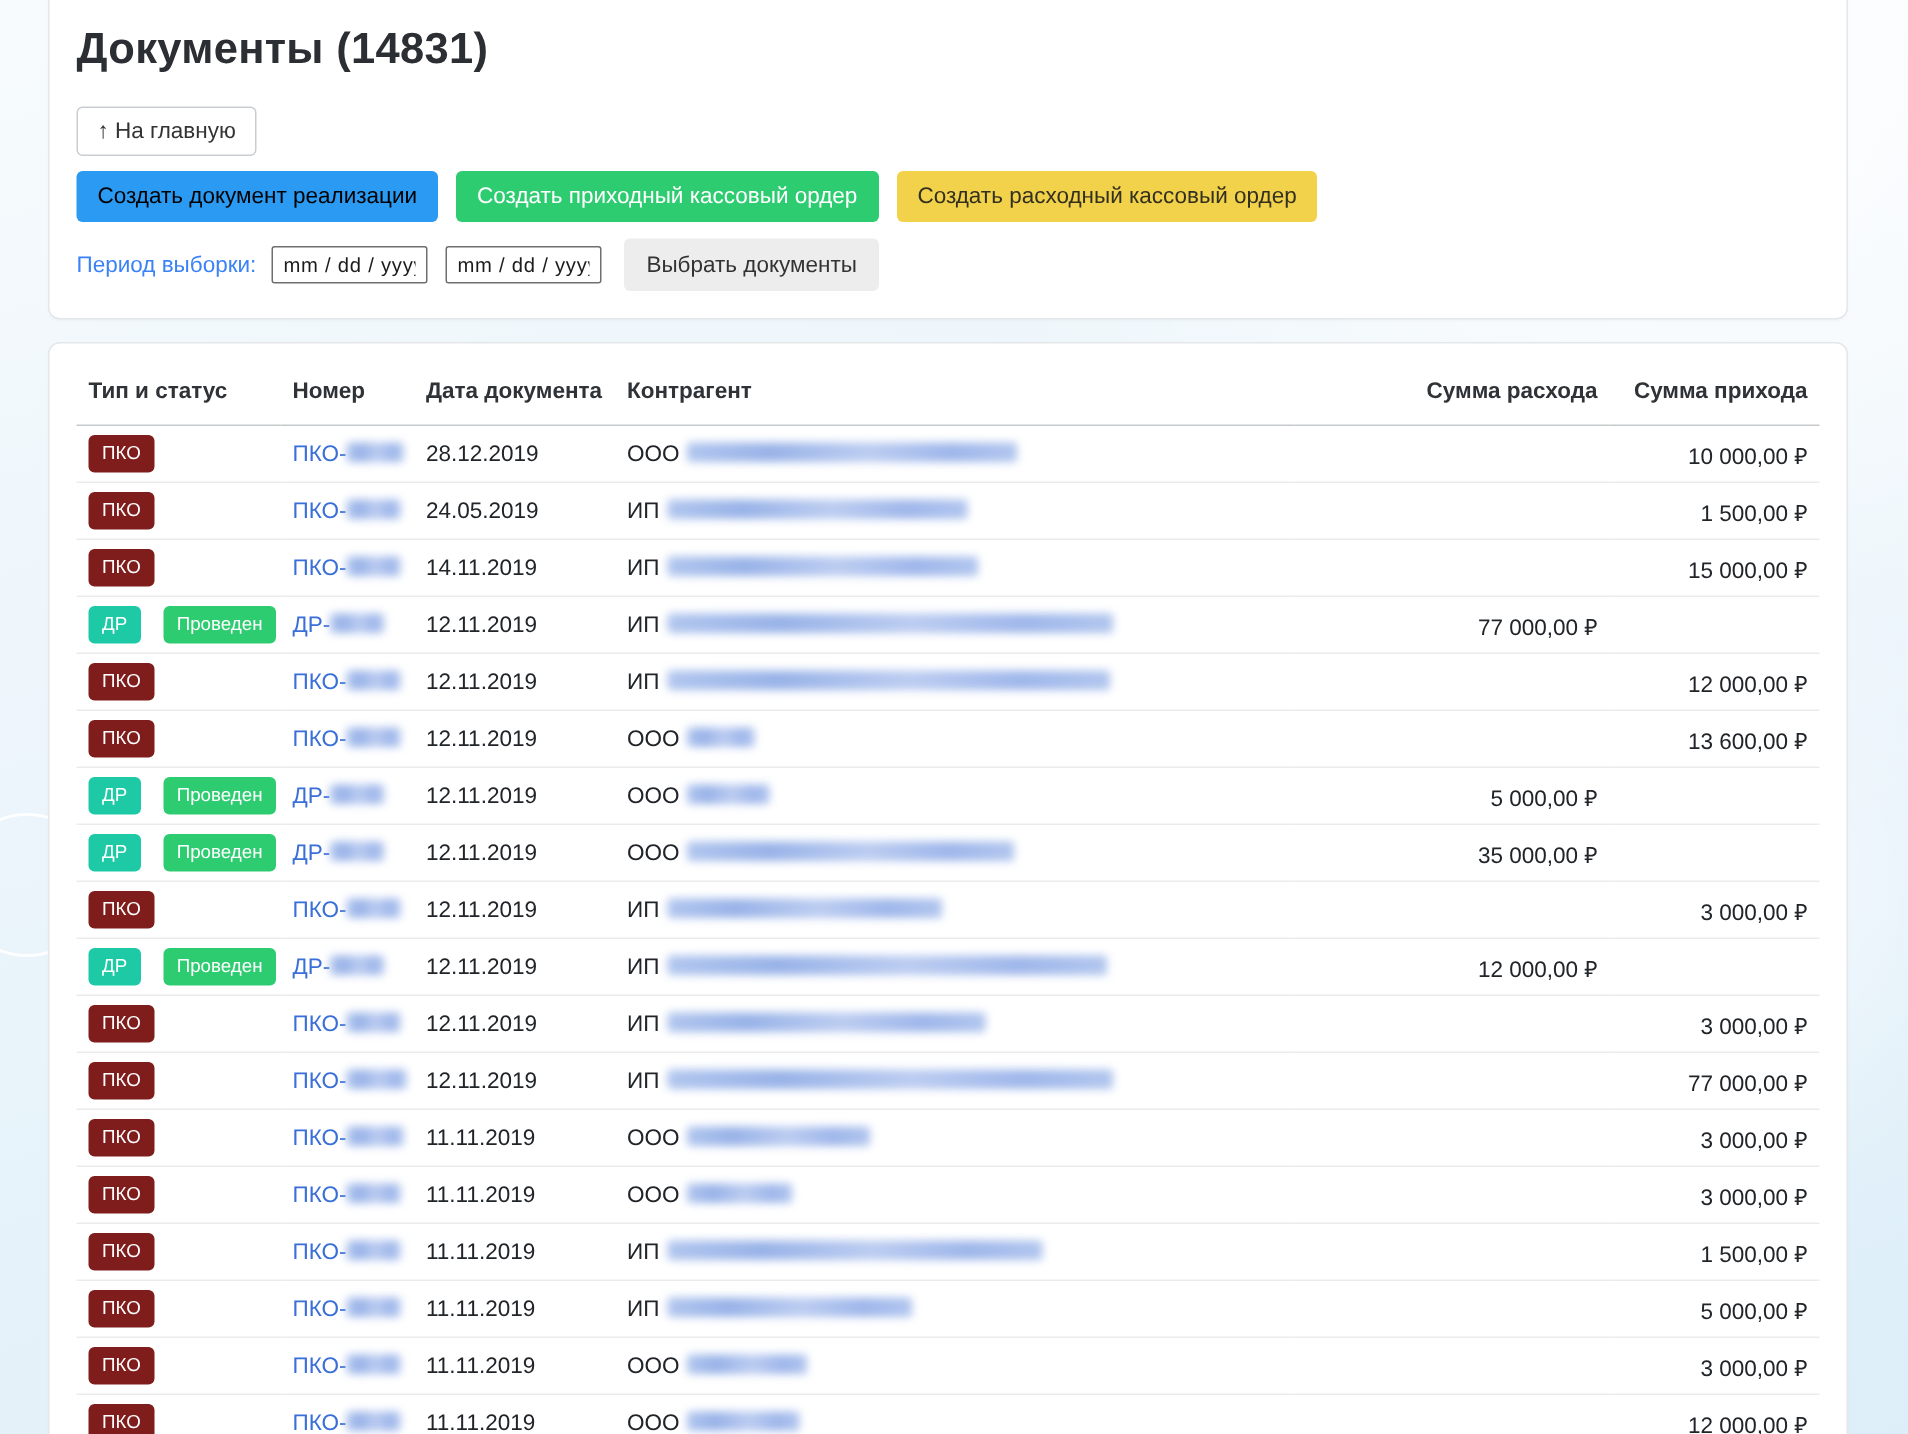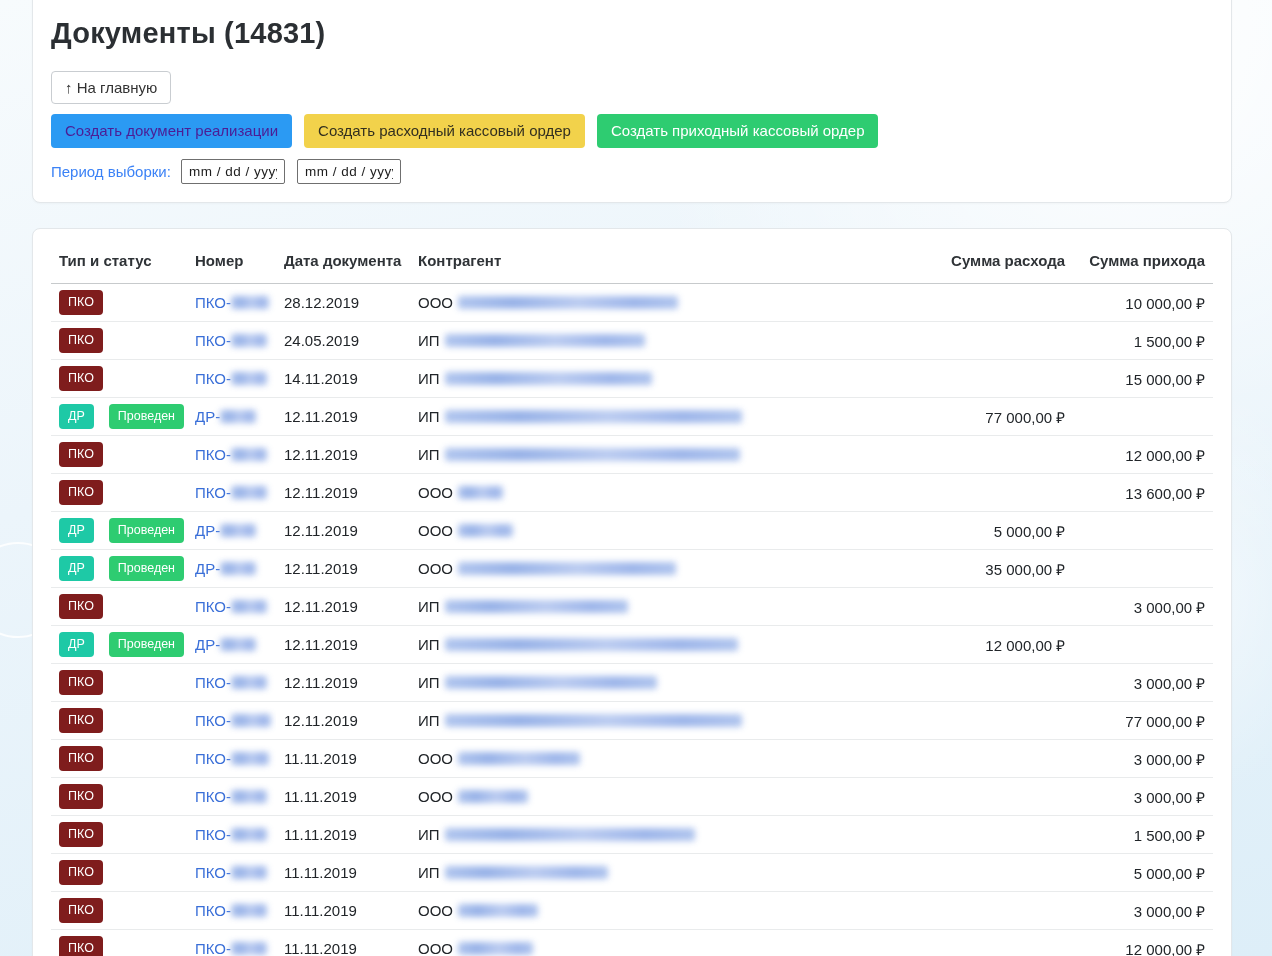--- a/index.html
+++ b/index.html
@@ -26,21 +26,21 @@
 
   h1.page-title { font-size:29px; font-weight:bold; color:#2b2f33; letter-spacing:.2px; }
 
   .home-btn { display:inline-block; margin-top:21px; padding:7px 13px; font-size:15px;
     color:#333; background:#fff; border:1px solid #c9cdd1; border-radius:4px; cursor:pointer;
     font-family:inherit;text-align:center; }
 
   .btn-row { margin-top:10px; display:flex; gap:12px; }
   .btn { border:none; border-radius:4px; padding:8px 14px; font-size:15px; cursor:pointer;
     font-family:inherit; line-height:1.2; }
-  .btn-blue  { background:#2b9af3; color:#4c1d95;text-align:center; }
+  .btn-blue  { background:#2b9af3; color:#000000;text-align:center; }
   .btn-green { background:#2ecc71; color:#fff; }
   .btn-yellow{ background:#f2d24b; color:#33301f; }
 
   .period-row { margin-top:11px; display:flex; align-items:center; }
   .period-label { font-size:15px; color:#3b82f6; margin-right:10px; }
   .date-input { width:104px; height:25px; margin-right:12px; padding:2px 7px;
     border:1px solid #6f6f6f; border-radius:2px; font-size:13.5px; font-family:inherit; color:#111; }
   .date-input::placeholder { color:#1c1c1c; opacity:1; letter-spacing:.5px; }
   .select-docs-btn { background:#ededee; border:none; border-radius:4px; padding:9px 15px;
     font-size:15px; color:#333; cursor:pointer; font-family:inherit; margin-left:3px; }
@@ -77,28 +77,29 @@
   <div class="bg-circle"></div>
   <div class="bg-blob"></div>
 
   <div class="card card-top">
     <h1 class="page-title">Документы (14831)</h1>
 
     <button class="home-btn">↑ На главную</button>
 
     <div class="btn-row">
       <button class="btn btn-blue">Создать документ реализации</button>
+      <button class="btn btn-green">Создать приходный кассовый ордер</button>
       <button class="btn btn-yellow">Создать расходный кассовый ордер</button>
-      <button class="btn btn-green">Создать приходный кассовый ордер</button>
     </div>
 
     <div class="period-row">
       <span class="period-label">Период выборки:</span>
       <input class="date-input" type="text" placeholder="mm / dd / yyyy" style="">
       <input class="date-input" type="text" placeholder="mm / dd / yyyy" style="">
+      <button class="select-docs-btn">Выбрать документы</button>
     </div>
   </div>
 
   <div class="card card-table">
     <table class="docs">
       <colgroup>
         <col class="c-type">
           <col class="c-num">
           <col class="c-date">
         <col class="c-party">

